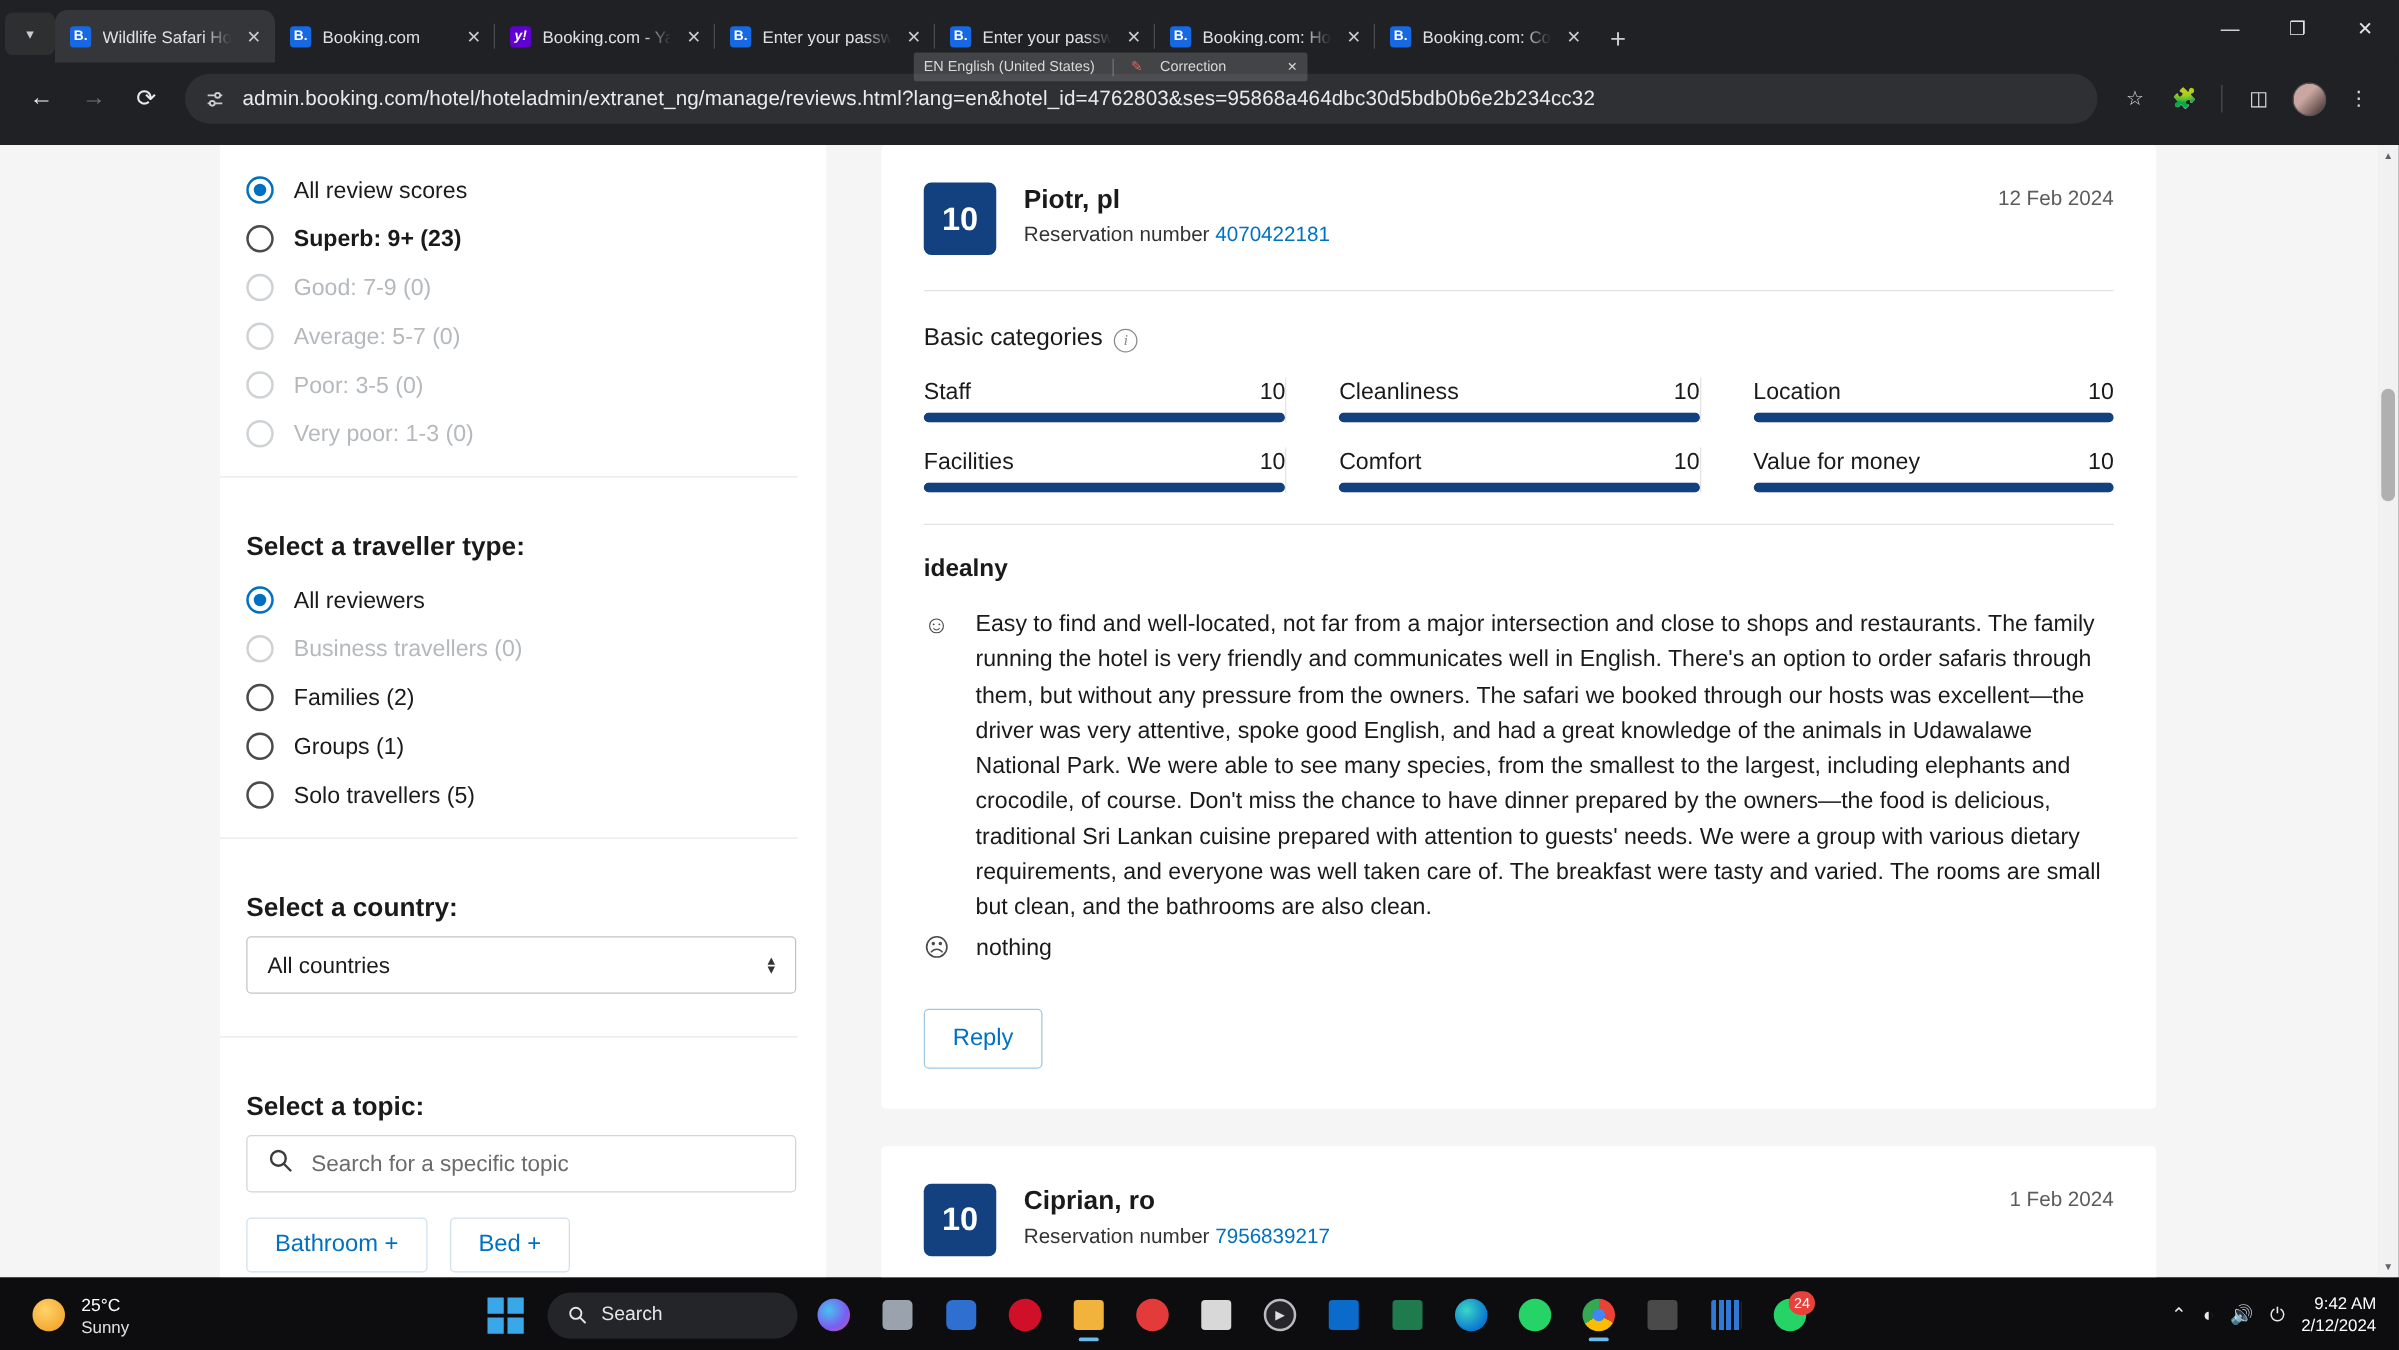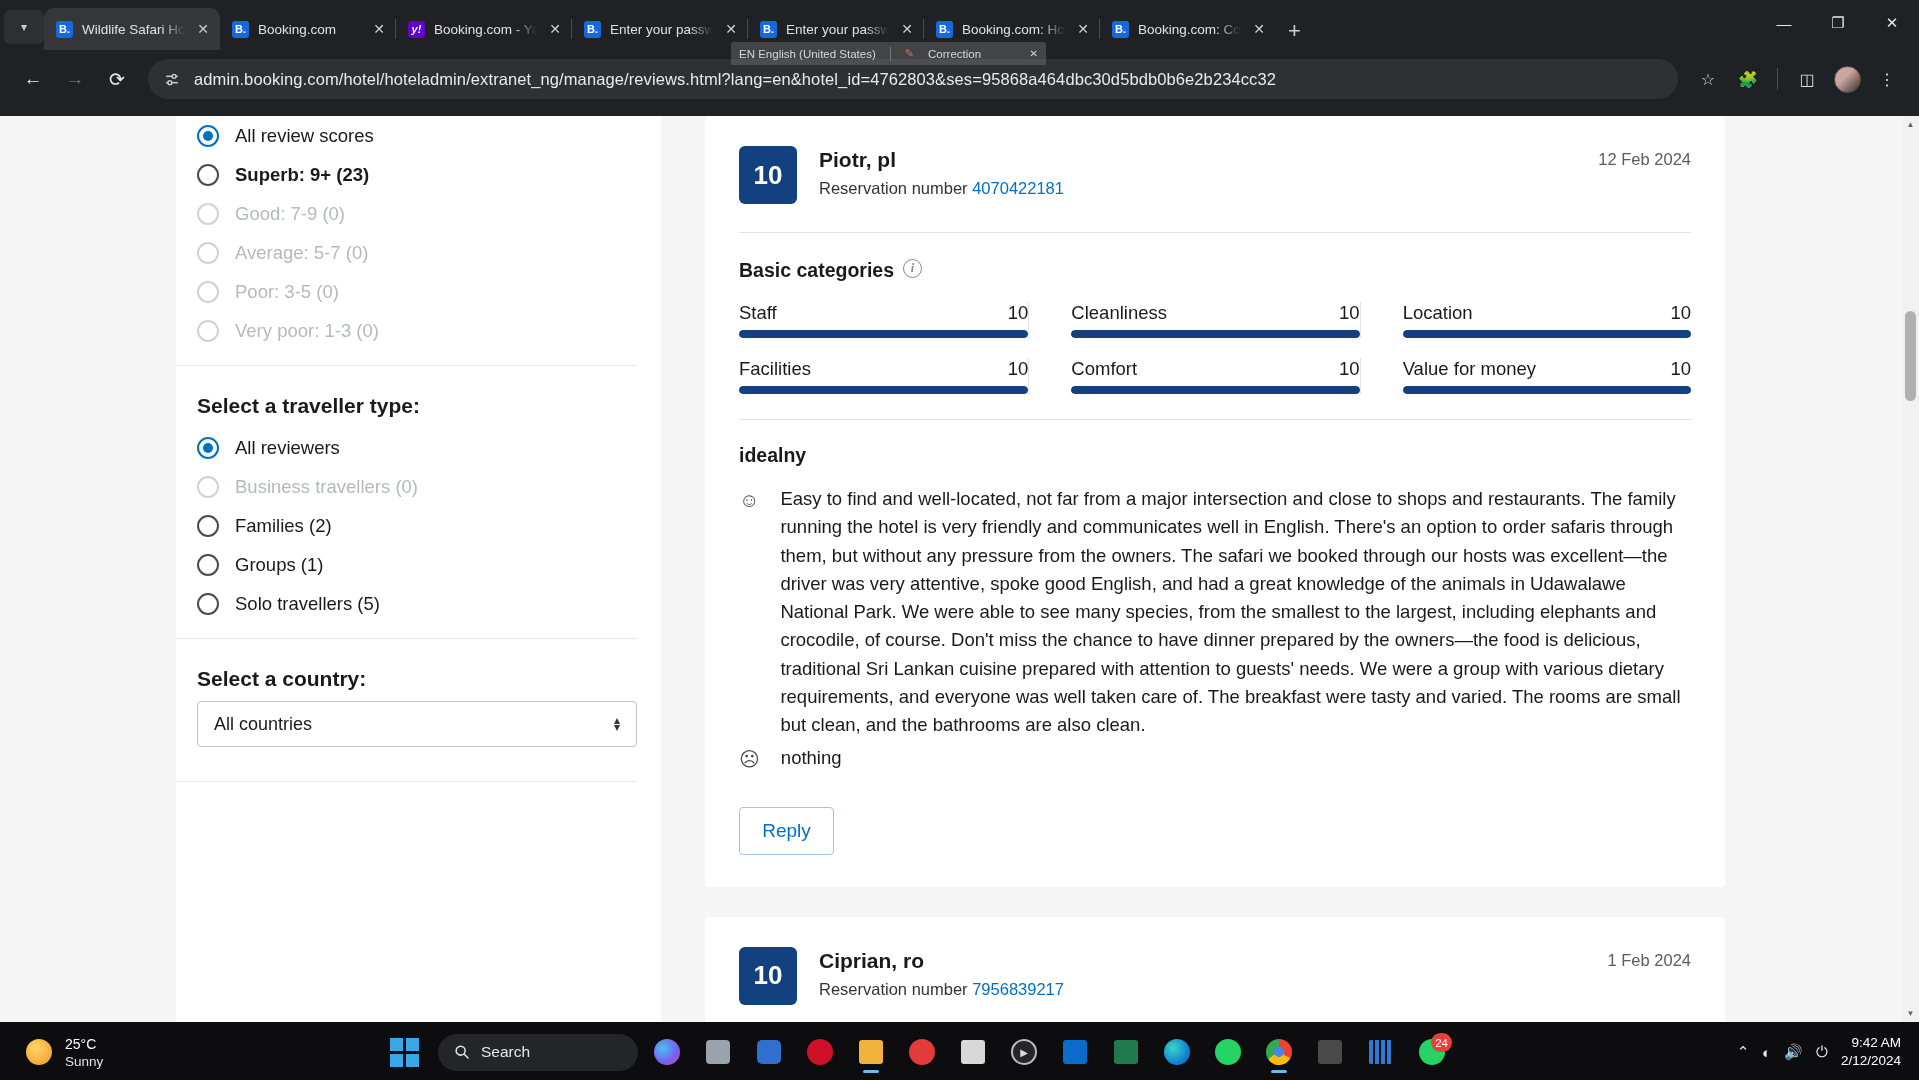--- a/index.html
+++ b/index.html
@@ -106,21 +106,21 @@
   .scrollbar { position: absolute; right: 0; top: 0; width: 17px; height: 906px; background: #f1f1f1; }
   .sb-arrow { height: 17px; display: flex; align-items: center; justify-content: center; color: #5f6368; font-size: 8px; }
   .sb-thumb { position: absolute; top: 195px; right: 3px; width: 11px; height: 90px; background: #b0b0b0; border-radius: 6px; }
 
   
   .sidebar {
     position: absolute; left: 176px; top: 0;
     width: 485px; background: #fff; min-height: 906px;
     padding-left: 21px;
   }
-  .filter-block { padding: 0 40px 0 0; }
+  .filter-block { padding: 16px 40px 0 0; }
   .radio-row { display: flex; align-items: center; gap: 16px; height: 39px; }
   .radio {
     width: 22px; height: 22px; border-radius: 50%;
     border: 2px solid #4b4b4b; flex: 0 0 auto; position: relative; background:#fff;
   }
   .radio.on { border-color: #0071c2; border-width: 2px; }
   .radio.on::after {
     content: ""; position: absolute; left: 4px; top: 4px;
     width: 10px; height: 10px; border-radius: 50%; background: #0071c2;
   }
@@ -155,21 +155,21 @@
   .score-badge {
     width: 58px; height: 58px; background: #13407e; color: #fff;
     border-radius: 6px; display: flex; align-items: center; justify-content: center;
     font-size: 26px; font-weight: 700; flex: 0 0 auto;
   }
   .reviewer-name { font-size: 21px; font-weight: 700; color: #1a1a1a; line-height: 1.35; }
   .res-line { font-size: 16.5px; color: #333; padding-top: 5px; }
   .res-link { color: #0071c2; }
   .rev-date { margin-left: auto; font-size: 16.5px; color: #5c5c5c; padding-top: 4px; }
   .hr { height: 1px; background: #e4e4e4; margin: 28px 0 0 0; }
-  .basic-title { font-size: 19.5px; font-weight: 700; color: #1a1a1a; display: flex; align-items: flex-start; gap: 9px; padding: 26px 0 20px 0;}
+  .basic-title { font-size: 19.5px; font-weight: 400; color: #1a1a1a; display: flex; align-items: flex-end; gap: 9px; padding: 26px 0 20px 0;}
   .info-ic {
     width: 19px; height: 19px; border-radius: 50%; border: 1.4px solid #888;
     color: #888; font-size: 12px; font-style: italic;
     display: flex; align-items: center; justify-content: center; font-family: "Liberation Serif", serif;
   }
   .cat-grid { display: grid; grid-template-columns: repeat(3, 1fr); column-gap: 42px; row-gap: 20px; }
   .cat-cell { position: relative; }
   .cat-cell.b1, .cat-cell.b2 { border-left: 1px solid #e4e4e4; padding-left: 42px; margin-left: -42px; }
   .cat-top { display: flex; justify-content: space-between; font-size: 18.5px; color: #1a1a1a; padding-bottom: 6px; }
   .cat-bar { height: 8px; background: #e9eaec; border-radius: 4px; overflow: hidden; }
@@ -373,20 +373,36 @@
           <span>All countries</span>
           <span class="chev-updown">
               <span>▴</span>
               <span>▾</span>
             </span>
         </div>
       </div>
 
       <div class="divider" style="margin-top:34px;"></div>
 
+      <div class="filter-block">
+        <div class="sec-title">Select a topic:</div>
+        <div class="topic-search">
+          <span>
+            <svg width="21" height="21" viewBox="0 0 20 20" fill="none" stroke="#3b3b3b" stroke-width="1.8">
+              <circle cx="8.3" cy="8.3" r="5.6"></circle>
+                <line x1="12.6" y1="12.6" x2="17.5" y2="17.5" stroke-linecap="round"></line>
+            </svg>
+          </span>
+          <span class="topic-ph">Search for a specific topic</span>
+        </div>
+        <div class="chips">
+          <div class="chip">Bathroom +</div>
+          <div class="chip">Bed +</div>
+        </div>
+      </div>
     </div>
 
     <div class="main">
 
       <div class="card">
         <div class="card-head">
           <div class="score-badge">10</div>
           <div>
             <div class="reviewer-name">Piotr, pl</div>
             <div class="res-line">

